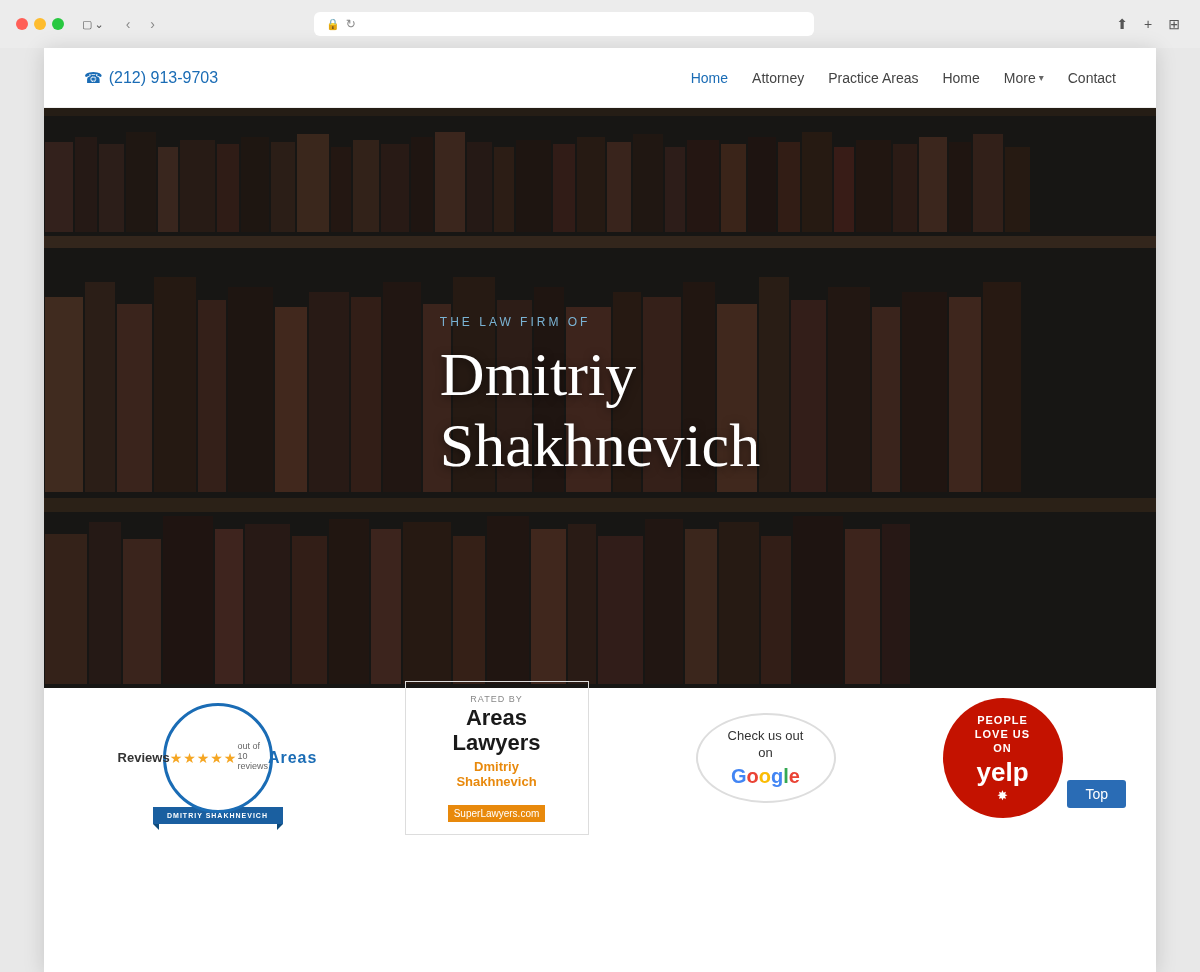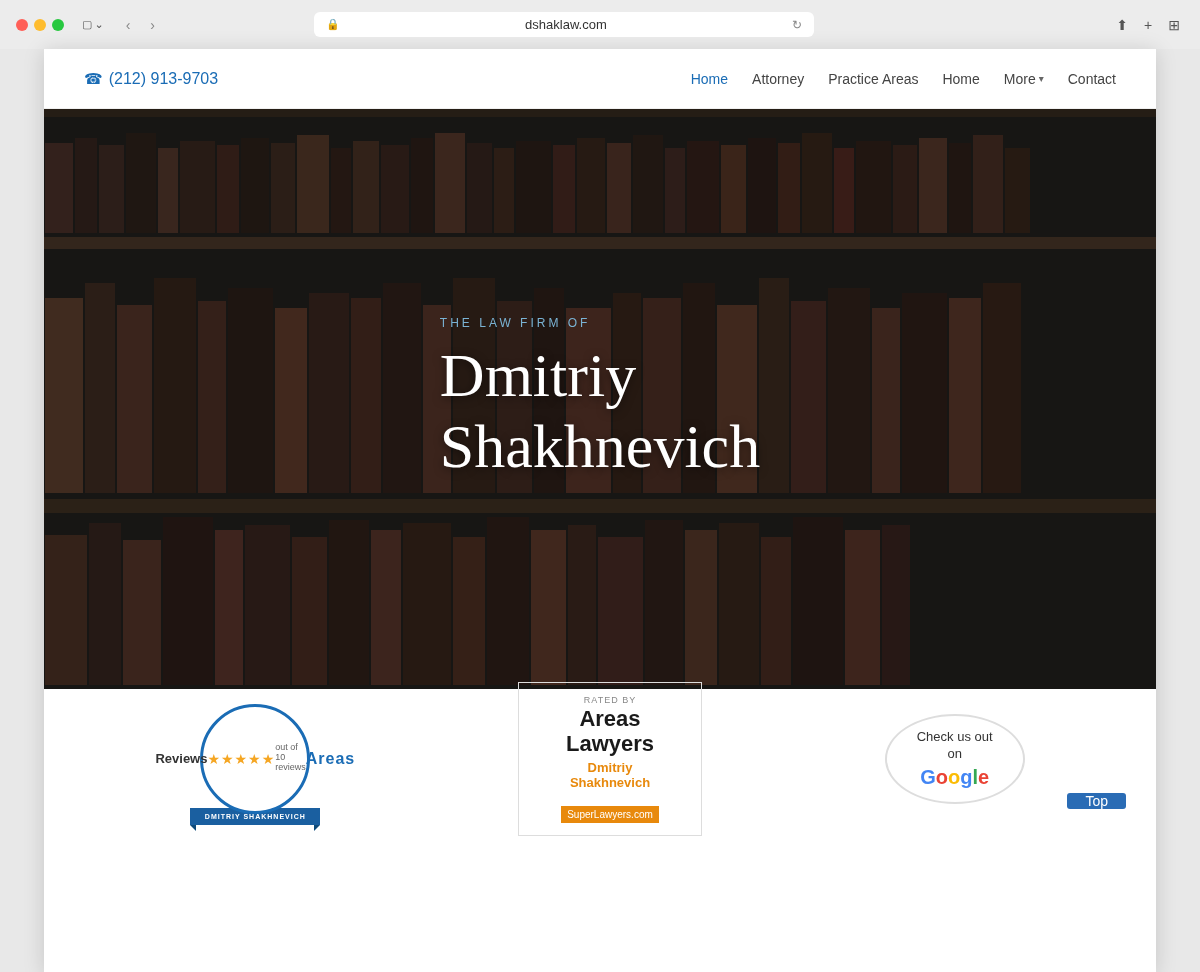--- a/index.html
+++ b/index.html
@@ -368,21 +368,21 @@
     }
 
     
     .top-button {
       position: absolute;
       right: 30px;
       bottom: 20px;
       background: #2a6cb5;
       color: #fff;
       border: none;
-      padding: 0 18px;
+      padding: 6px 18px;
       font-size: 14px;
       font-weight: 500;
       cursor: pointer;
       border-radius: 3px;
     }
   </style>
 </head>
 <body>
 
 <div class="browser-chrome">
@@ -397,21 +397,20 @@
     <button class="sidebar-btn">
       <span>▢</span>
       <span>⌄</span>
     </button>
 
     <button class="browser-btn">‹</button>
     <button class="browser-btn">›</button>
 
     <div class="address-bar">
       <span class="lock-icon">🔒</span>
-      <span class="address-text">dshaklaw.com</span>
       <span class="refresh-icon">↻</span>
     </div>
 
     <div class="browser-actions">
       <button class="action-btn">⬆</button>
       <button class="action-btn">+</button>
       <button class="action-btn">⊞</button>
     </div>
   </div>
 </div>
@@ -580,17 +579,28 @@
         <div class="google-check">
           <span>Check us out</span><br>
           <span>on</span>
         </div>
         <div class="google-logo">
           <span class="g-blue">G</span><span class="g-red">o</span><span class="g-yellow">o</span><span class="g-blue">g</span><span class="g-green">l</span><span class="g-red">e</span>
         </div>
       </div>
     </div>
 
+    <div class="badge-item">
+      <div class="yelp-badge">
+        <div class="yelp-people">
+          <span>PEOPLE</span><br>
+          <span>LOVE US</span><br>
+          <span>ON</span>
+        </div>
+        <div class="yelp-logo">yelp</div>
+        <div class="yelp-burst">✸</div>
+      </div>
+    </div>
 
     <button class="top-button">Top</button>
   </div>
 
 </div>
 
 </body></html>

